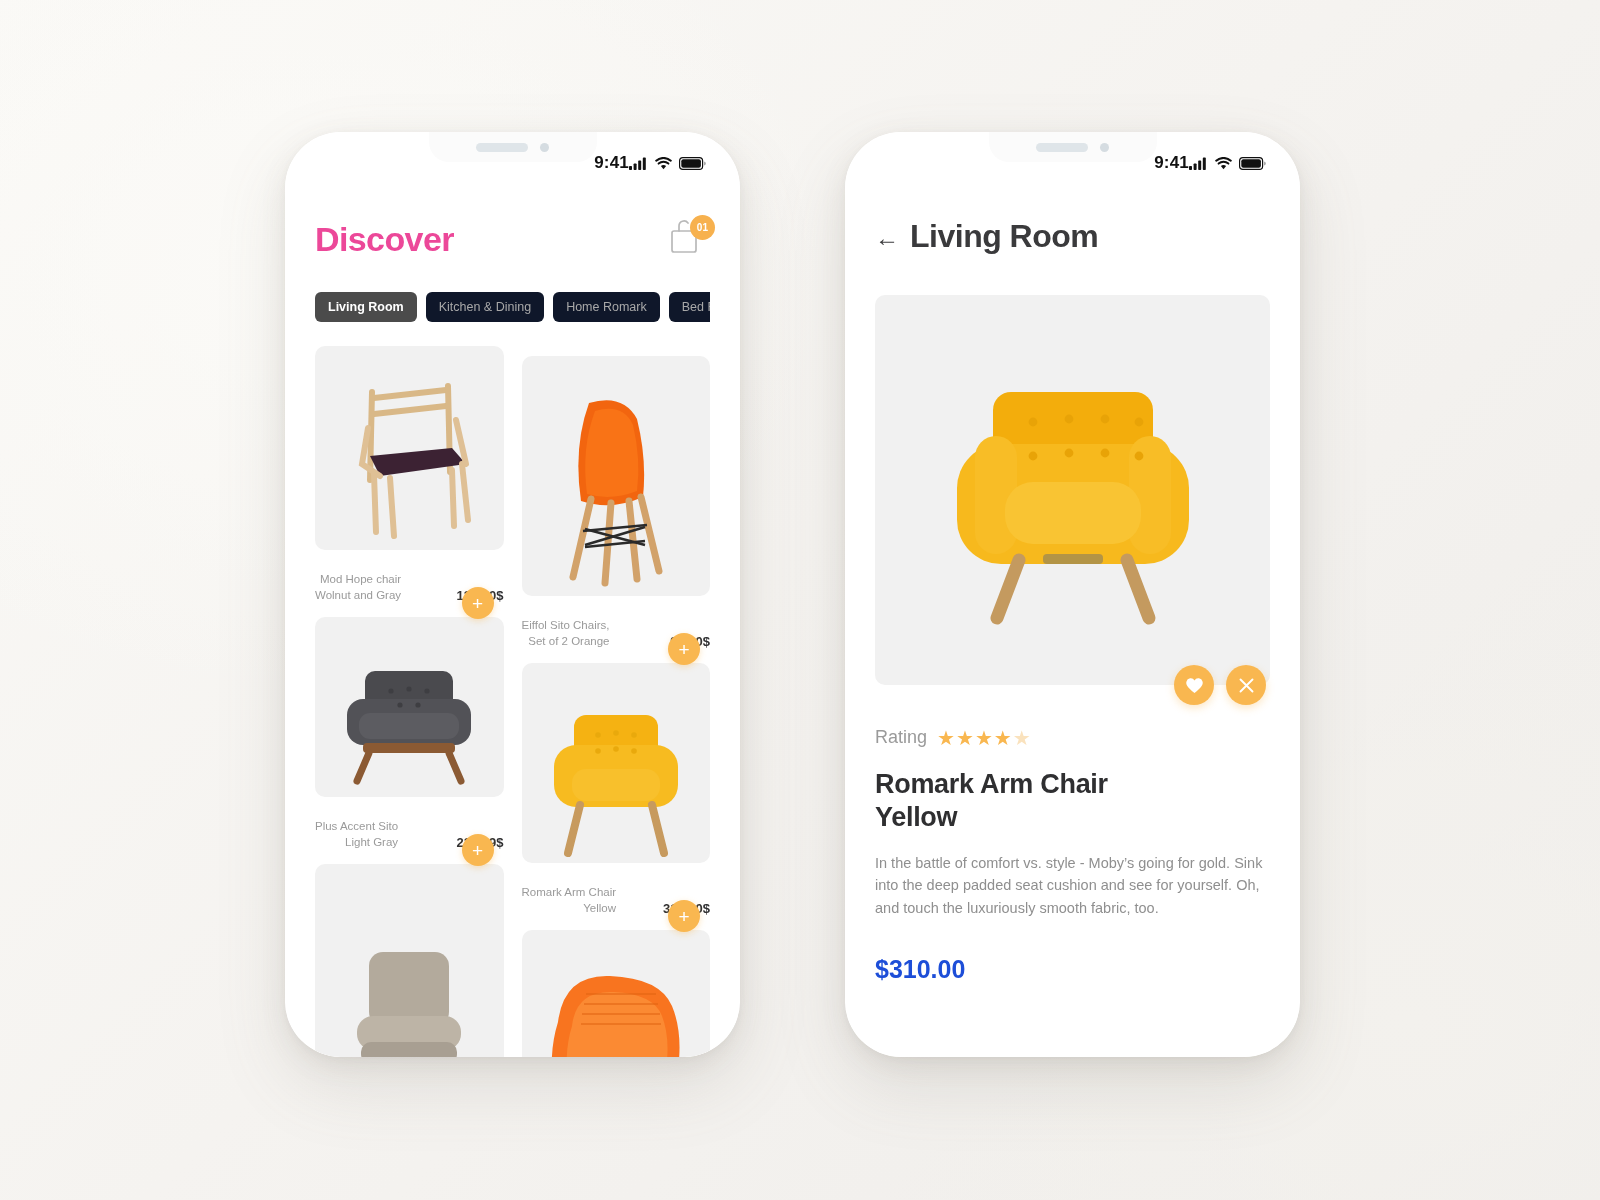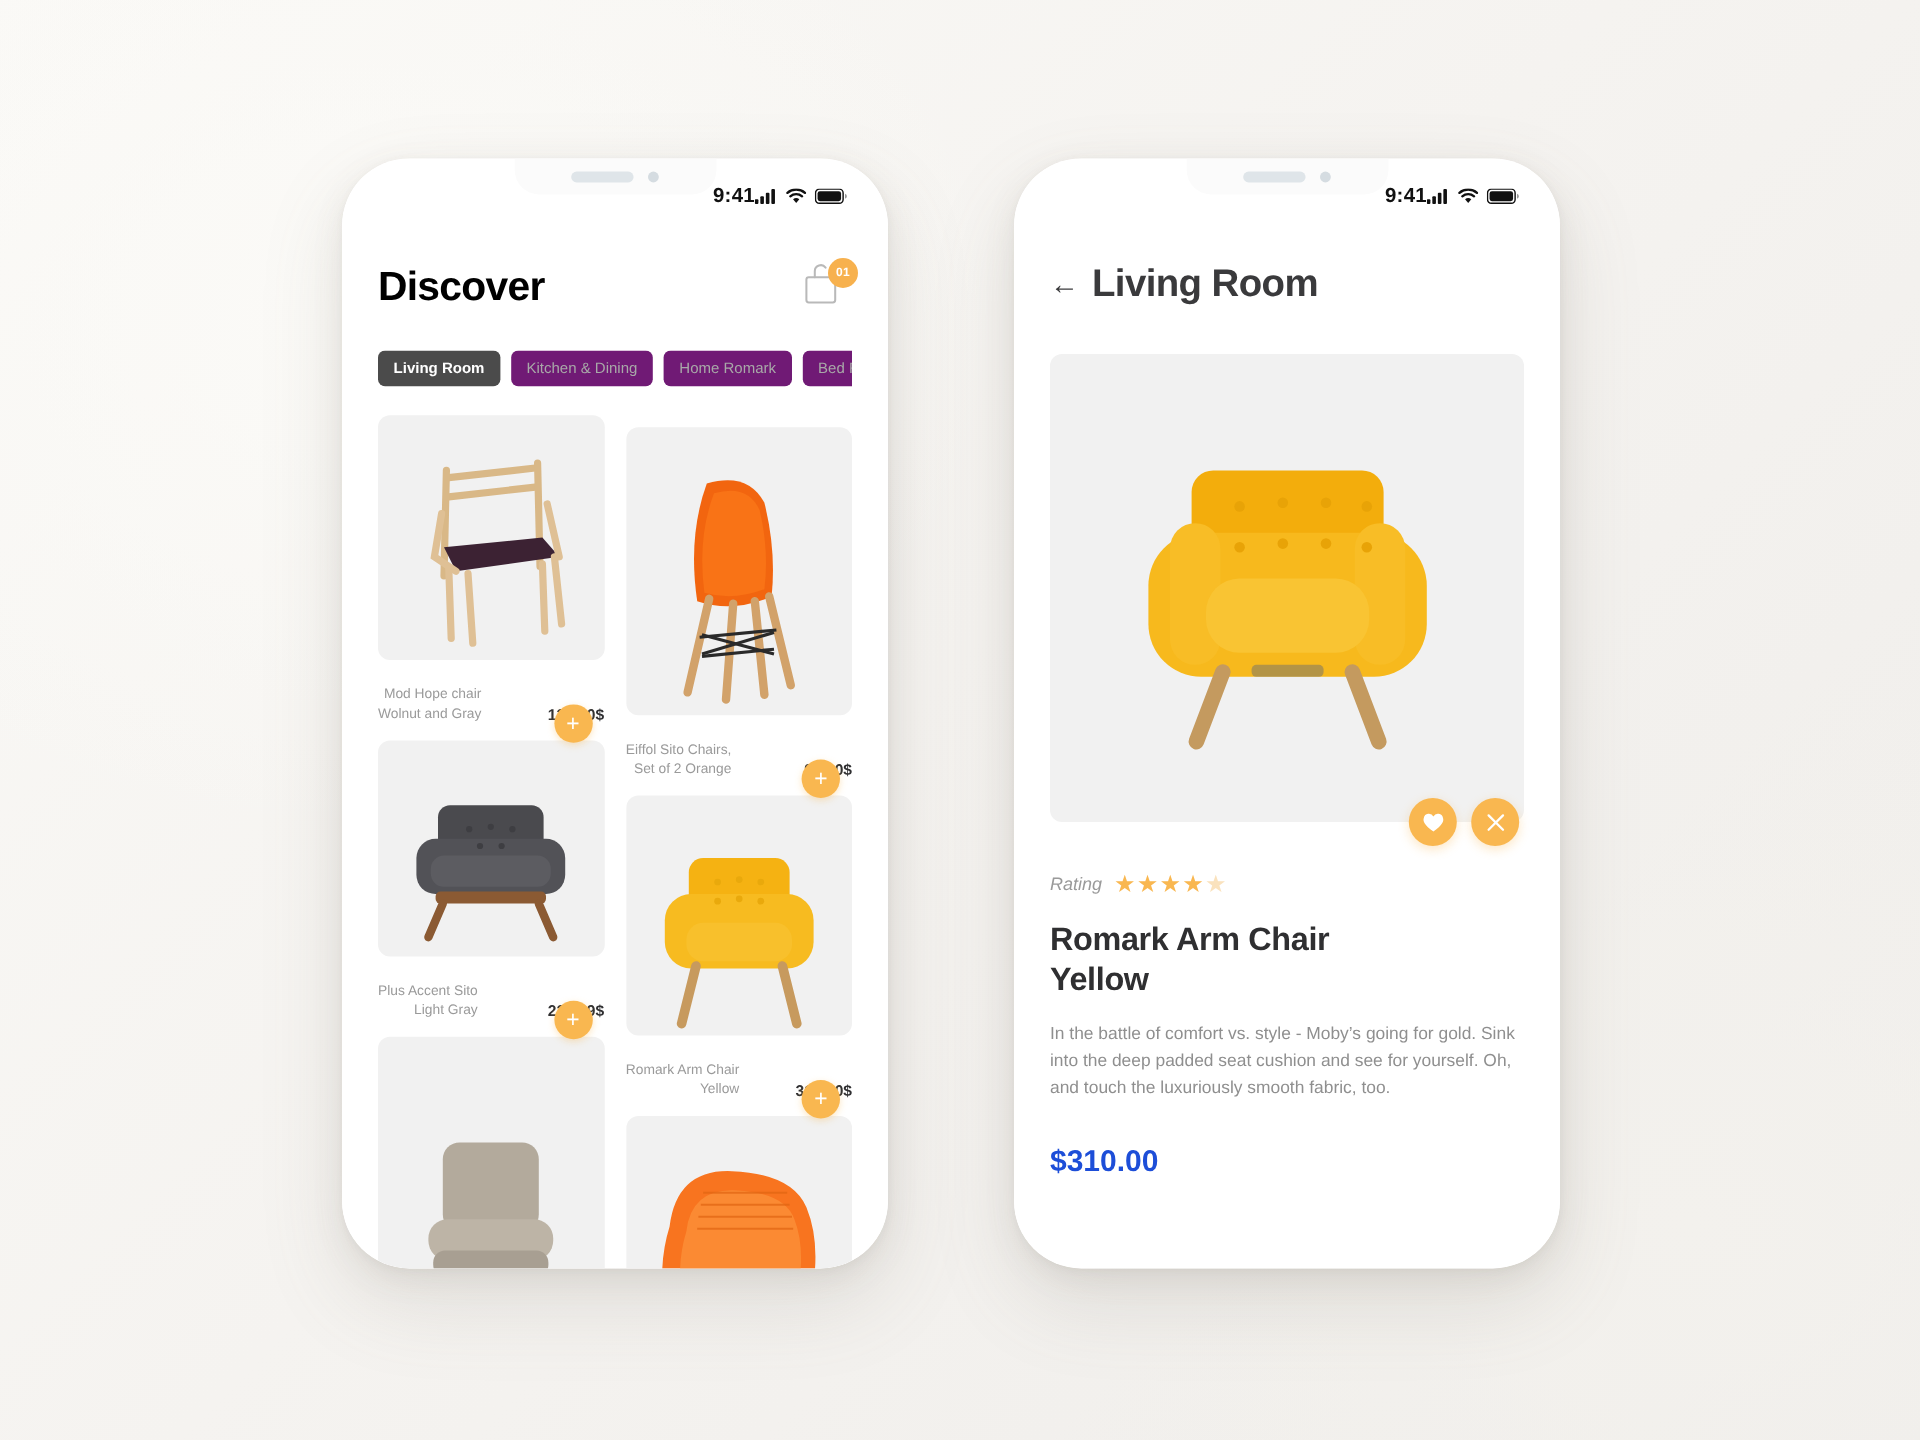--- a/index.html
+++ b/index.html
@@ -77,21 +77,21 @@
   }
 
   
   .disc-body { position: absolute; inset: 0; padding: 0 30px; }
 
   .disc-header {
     margin-top: 86px;
     display: flex; align-items: center; justify-content: space-between;
   }
   .page-title {
-    font-size: 34px; font-weight: bold; color: #000000;
+    font-size: 34px; font-weight: bold; color: #ec4899;
     letter-spacing: -0.6px;
   }
   .cart-wrap { position: relative; width: 42px; height: 42px; }
   .cart-badge {
     position: absolute; right: -5px; top: -3px;
     width: 25px; height: 25px; border-radius: 50%;
     background: #f7b14e;
     color: #fff; font-size: 10px; font-weight: bold;
     display: flex; align-items: center; justify-content: center;
     letter-spacing: .2px;
@@ -100,21 +100,21 @@
   .cat-row {
     margin-top: 32px;
     display: flex; gap: 9px;
     white-space: nowrap;
     overflow: hidden;
   }
   .cat-pill {
     font-size: 12.5px;
     padding: 8px 13px;
     border-radius: 6px;
-    background: #701a75;
+    background: #0f172a;
     color: #a8a8a8;
     flex: 0 0 auto;
   }
   .cat-pill.active { background: #4b4b4b; color: #fff; font-weight: bold; }
 
   .grid {
     margin-top: 24px;
     display: flex; gap: 18px;
     height: 700px;
   }
@@ -187,21 +187,21 @@
     width: 40px; height: 40px; border-radius: 50%;
     background: #f9b750; color: #fff;
     display: flex; align-items: center; justify-content: center;
     box-shadow: 0 3px 9px rgba(249,183,80,0.33);
   }
 
   .rating-row {
     margin-top: 42px;
     display: flex; align-items: center; gap: 10px;
   }
-  .rating-label { font-size: 15px; color: #9a9a9a; font-style: italic; }
+  .rating-label { font-size: 18px; color: #9a9a9a; }
   .stars { display: flex; gap: 1px; }
   .star { font-size: 20px; line-height: 1; color: #f9b750; }
   .star.empty { color: #fae2bd; }
 
   .prod-title {
     margin-top: 20px;
     font-size: 27px; font-weight: bold; color: #2f2f31;
     line-height: 1.22; letter-spacing: -0.3px;
   }
   .prod-desc {

